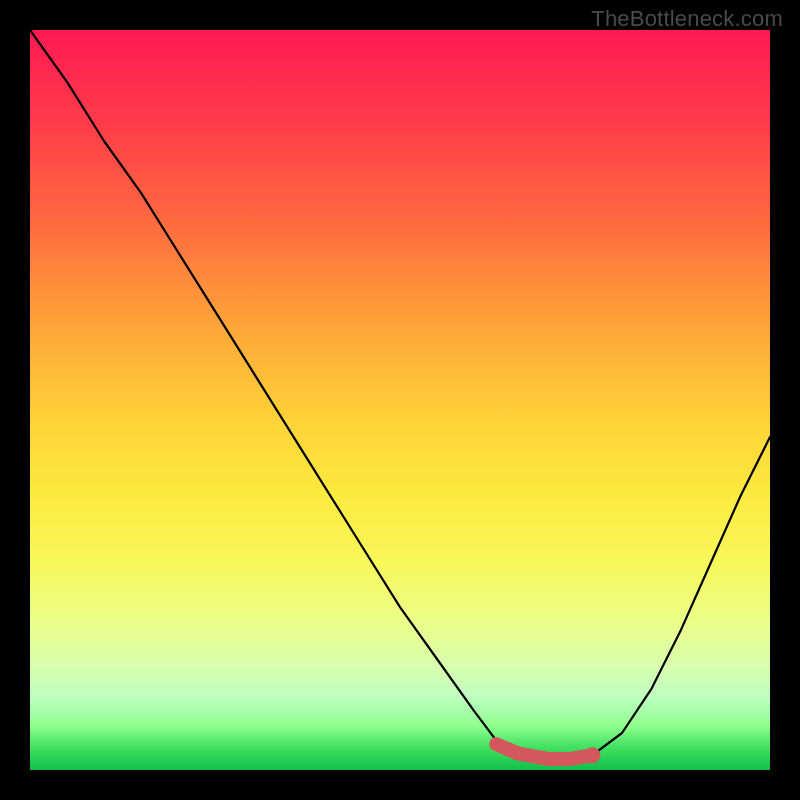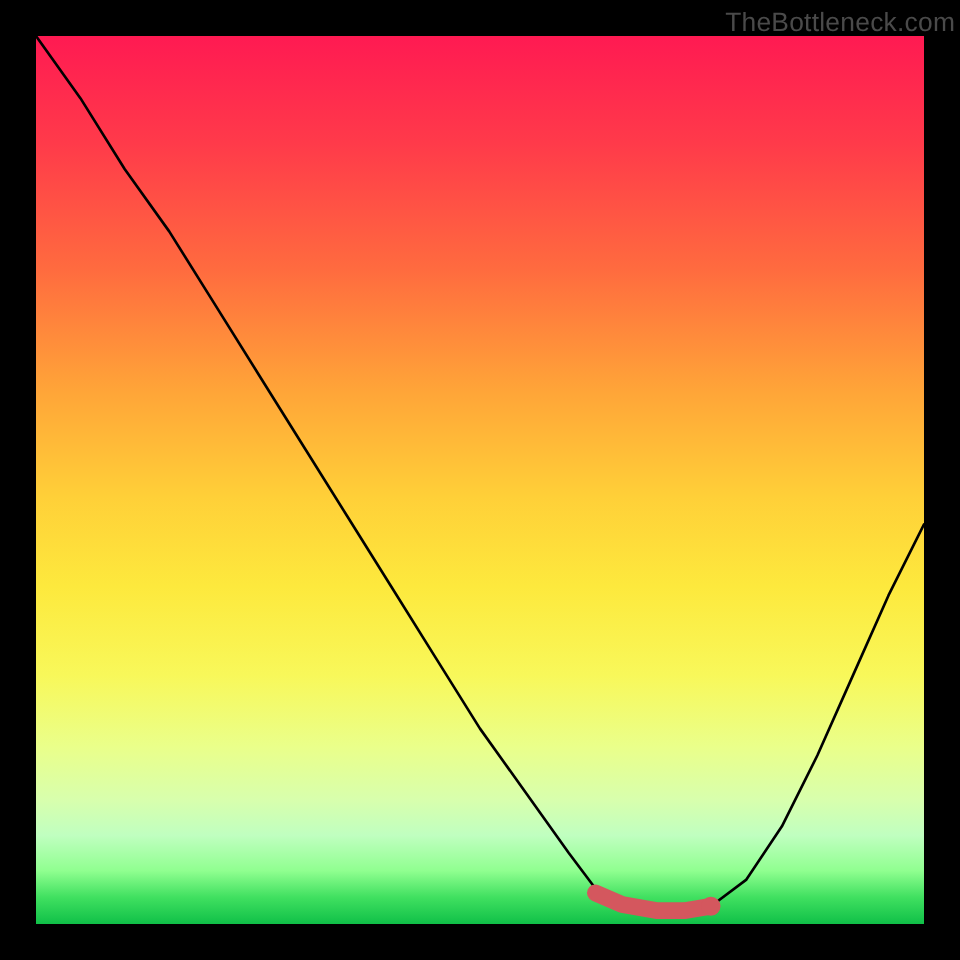--- a/index.html
+++ b/index.html
@@ -45,21 +45,21 @@
   .curve {
     position: absolute;
     left: 0;
     top: 0;
     width: 740px;
     height: 740px;
   }
   .watermark {
     position: absolute;
     top: 6px;
-    right: 4px;
+    right: 17px;
     color: #4a4a4a;
     font-size: 22px;
     letter-spacing: 0.2px;
     user-select: none;
   }
 </style>
 </head>
 <body>
 
 <div class="frame">

